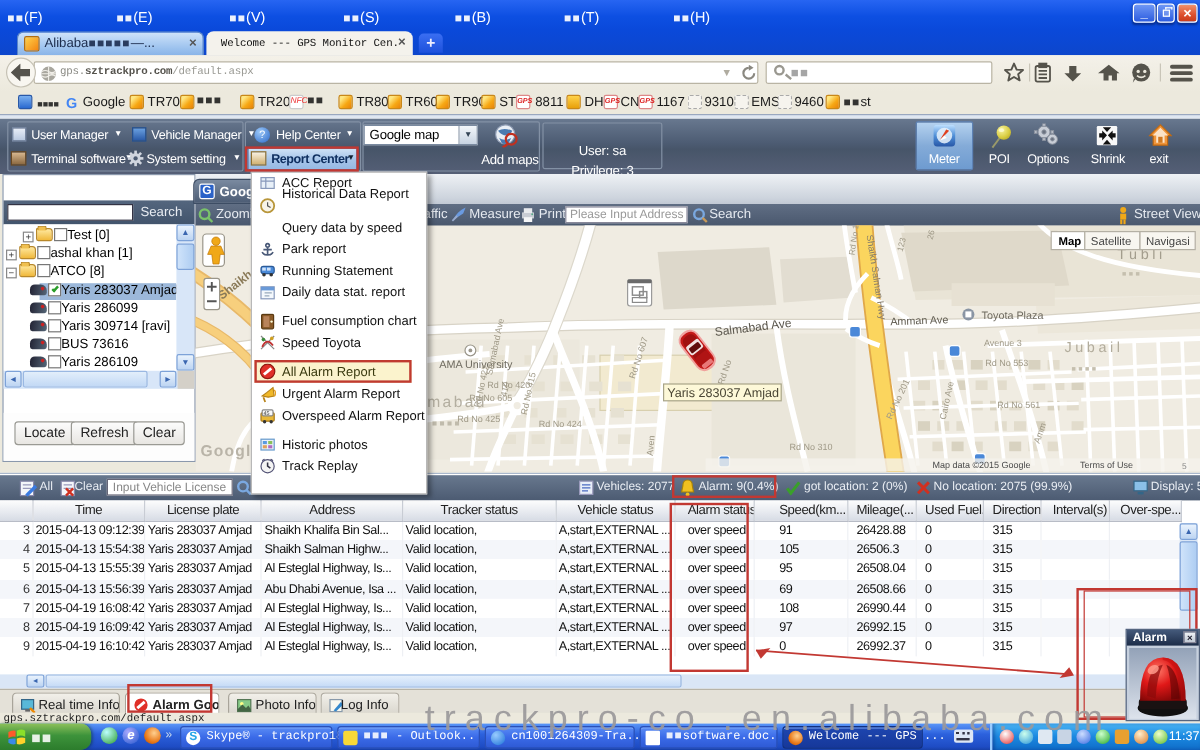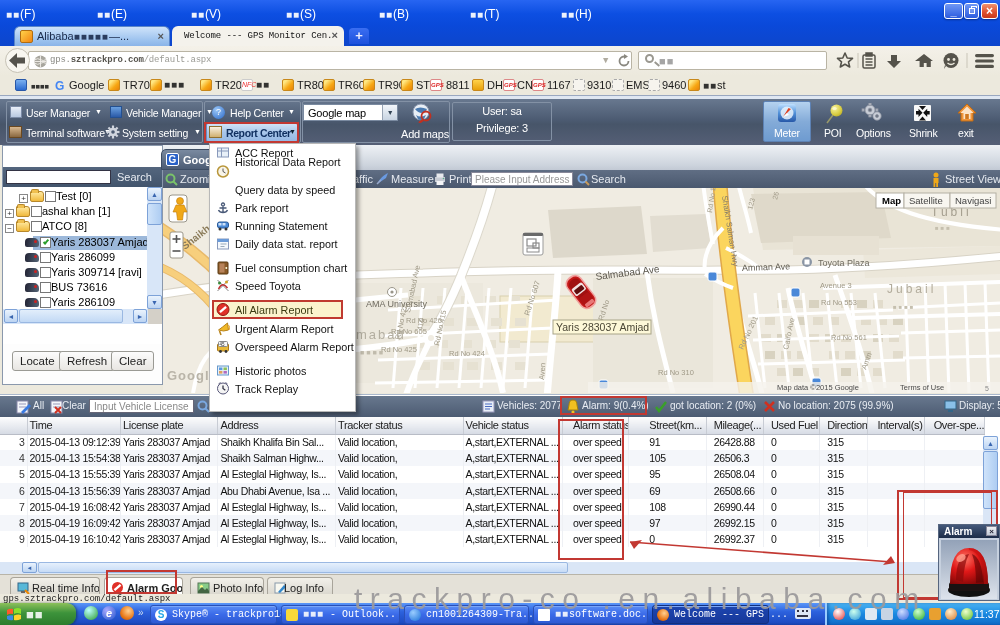--- a/index.html
+++ b/index.html
@@ -159,21 +159,21 @@
     <span class="bk" style="left:703px"><span class="cjk" style="font-size:10px">■■</span>st</span>
 </div>
 
 <div class="ab" style="left:0;top:95px;width:1000px;height:4px;background:#dfe7f2;border-top:1px solid #9aa8c0"></div>
 
 <div class="ab" id="apphead" style="left:0;top:99px;width:1000px;height:46px;background:linear-gradient(#68788f,#4c5b72 45%,#475569 55%,#555f76);color:#fff;font-size:10.5px;letter-spacing:-.2px">
  <div class="ab" style="left:6px;top:2px;width:197px;height:42px;border:1px solid #8391a5;border-radius:2px"></div>
  <div class="ab" style="left:204px;top:2px;width:97px;height:42px;border:1px solid #8391a5;border-radius:2px"></div>
  <div class="ab" style="left:302px;top:2px;width:148px;height:42px;border:1px solid #8391a5;border-radius:2px"></div>
  <div class="ab" style="left:452px;top:3px;width:100px;height:39px;border:1px solid #8391a5;border-radius:2px;text-align:center;font-size:11px">
-   <div style="margin-top:2px">User: sa</div>
+   <div style="margin-top:17px">User: sa</div>
       <div style="margin-top:5px">Privilege: 3</div>
  </div>
 
  <div class="ab" style="left:10px;top:7px;width:12px;height:12px;background:linear-gradient(#e8eef8,#b8c8e0);border:1px solid #7a8aa5"></div>
  <span class="ab" style="left:26px;top:8px">User Manager</span>
     <span class="ab" style="left:95px;top:9px;font-size:7px">▼</span>
  <div class="ab" style="left:110px;top:7px;width:12px;height:12px;background:linear-gradient(#6aa0e0,#2a5aa8);border:1px solid #245090"></div>
  <span class="ab" style="left:126px;top:8px">Vehicle Manager</span>
     <span class="ab" style="left:206px;top:9px;font-size:7px">▼</span>
  <div class="ab" style="left:212px;top:7px;width:13px;height:13px;background:radial-gradient(circle at 35% 30%,#9cc8f8,#2a68c8);border-radius:50%;text-align:center;font-size:9px;line-height:13px;color:#fff">?</div>
@@ -653,21 +653,21 @@
         </colgroup>
         <tbody>
           <tr>
             <th></th>
             <th>Time</th>
             <th>License plate</th>
             <th>Address</th>
             <th>Tracker status</th>
             <th>Vehicle status</th>
             <th>Alarm status</th>
-            <th>Street(km...</th>
+            <th>Speed(km...</th>
             <th>Mileage(...</th>
             <th>Used Fuel...</th>
             <th>Direction</th>
             <th>Interval(s)</th>
             <th>Over-spe...</th>
           </tr>
           <tr>
             <td style="text-align:right;color:#333">3</td>
             <td style="">2015-04-13 09:12:39</td>
             <td style="">Yaris 283037 Amjad</td>
@@ -828,21 +828,21 @@
 <style>
 .ftab{position:absolute;top:2px;height:19px;white-space:nowrap;overflow:hidden;border:1px solid #a8a49a;border-bottom:none;border-radius:4px 4px 0 0;font-size:11px;color:#222;line-height:18px}
 #tbl table{border-collapse:collapse;width:985px;table-layout:fixed;font-size:10.5px;letter-spacing:-.35px}
 #tbl td:nth-child(7),#tbl th:nth-child(7){padding-left:10px}
 #tbl td:nth-child(8),#tbl th:nth-child(8){padding-left:20px}
 #tbl td:nth-child(9),#tbl th:nth-child(9){padding-left:7px}
 #tbl td:nth-child(10),#tbl th:nth-child(10){padding-left:7px}
 #tbl td:nth-child(11),#tbl th:nth-child(11){padding-left:7px}
 #tbl td:nth-child(12),#tbl th:nth-child(12){padding-left:9px}
 #tbl td:nth-child(13),#tbl th:nth-child(13){padding-left:9px}
-#tbl th{background:linear-gradient(#fdfdfd,#e6e9ef 60%,#d6dbe4);border-right:1px solid #c8ccd4;border-bottom:1px solid #b8bcc6;font-weight:normal;text-align:left;padding:1px 2px;height:17px;font-size:11px;white-space:nowrap;color:#222;overflow:hidden;white-space:nowrap}
+#tbl th{background:linear-gradient(#fdfdfd,#e6e9ef 60%,#d6dbe4);border-right:1px solid #c8ccd4;border-bottom:1px solid #b8bcc6;font-weight:normal;text-align:center;padding:1px 2px;height:17px;font-size:11px;white-space:nowrap;color:#222;overflow:hidden;white-space:nowrap}
 #tbl td{padding:1px 2px;height:16.2px;overflow:hidden;white-space:nowrap;border-right:1px solid #eef0f4}
 #tbl tr.alt td{background:#f4f6fa}
 </style>
 
 <div class="ab" id="taskbar" style="left:0;top:603px;width:1000px;height:22px;background:linear-gradient(#5a96f8,#2c61dd 40%,#1e4cc4 88%,#1740a8);color:#fff">
  <div class="ab" style="left:0;top:0;width:76px;height:22px;background:linear-gradient(#8cc05a,#3d933b 45%,#2c7c2c);border-radius:0 9px 9px 0;box-shadow:1px 0 3px rgba(0,40,0,.5)">
   <svg width="16" height="15" style="position:absolute;left:6px;top:4px" viewBox="0 0 16 15">
    <path d="M1 3 Q4 1 7 2 L7 7 Q4 6 1 8z" fill="#ff5a2a"></path>
         <path d="M8 2 Q12 0 15 2 L15 7 Q11 5 8 7z" fill="#8ae02a"></path>
    <path d="M1 9 Q4 8 7 8.5 L7 13 Q4 14 1 12z" fill="#3a8ae8"></path>

